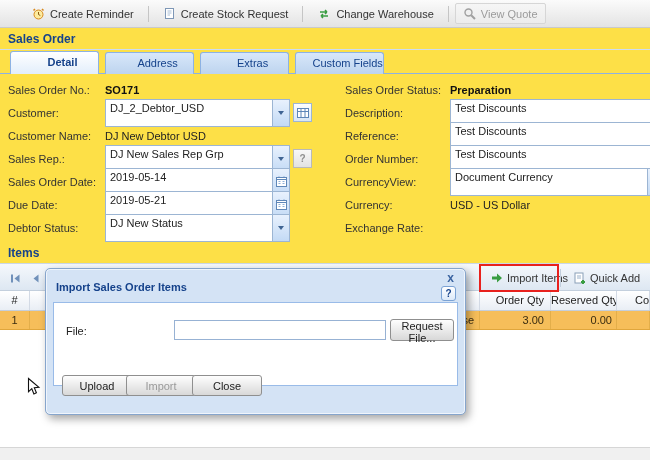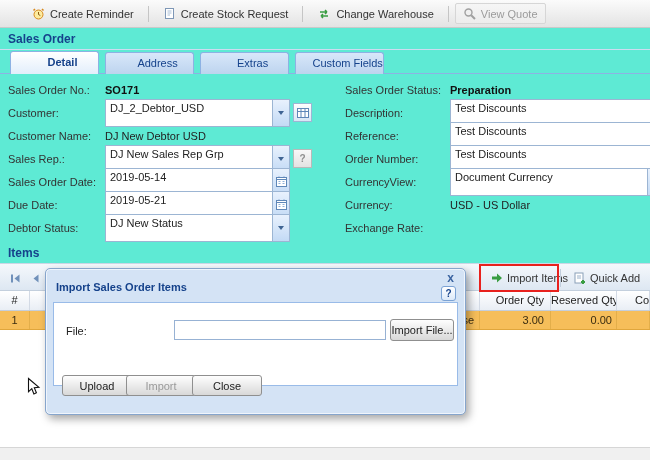--- a/index.html
+++ b/index.html
@@ -1,18 +1,18 @@
 <!DOCTYPE html>
 <html><head>
 <meta charset="utf-8">
 <style>
   * { box-sizing: border-box; margin: 0; padding: 0; }
   html,body { width:650px; height:460px; }
   body { font-family:"Liberation Sans", sans-serif; font-size:11px; color:#333; }
-  .screen { position:relative; width:650px; height:460px; background:#5eead4; overflow:hidden; }
+  .screen { position:relative; width:650px; height:460px; background:#fde047; overflow:hidden; }
 
   
   .topbar { position:absolute; left:0; top:0; width:650px; height:28px;
     background:linear-gradient(#fbfbfb,#e3e3e3); border-bottom:1px solid #c9c9c9;
     display:flex; align-items:center; padding-left:24px; }
   .tbtn { display:inline-flex; align-items:center; gap:5px; border:1px solid transparent;
     background:transparent; padding:3px 7px; font:11px "Liberation Sans",sans-serif; color:#333; cursor:pointer; }
   .tbtn.disabled { color:#9b9b9b; border:1px solid #d6d6d6; border-radius:2px; background:linear-gradient(#f6f6f6,#ececec); cursor:default; }
   .tsep { width:1px; height:16px; background:#c5c5c5; margin:0 6px; }
 
@@ -316,21 +316,21 @@
 
   <div class="red-box"></div>
 
   <div class="dialog">
     <div class="dlg-title">Import Sales Order Items</div>
     <button class="dlg-close">x</button>
     <button class="dlg-help">?</button>
     <div class="dlg-body">
       <span class="dlg-file-label">File:</span>
       <input class="dlg-input" value="" style="">
-      <button class="btn dlg-selectfile">Import File...</button>
+      <button class="btn dlg-selectfile">Request File...</button>
     </div>
     <button class="btn dlg-foot-btn b-upload">Upload</button>
     <button class="btn disabled dlg-foot-btn b-import">Import</button>
     <button class="btn dlg-foot-btn b-close">Close</button>
   </div>
 
   <div class="cursor">
     <svg width="14" height="20" viewBox="0 0 14 20">
         <path d="M1.5 1.5v13.2l3.3-3 2.1 5.2 2.5-1.1-2.1-5 4.6-.4z" fill="#fff" stroke="#111" stroke-width="1.1"></path>
       </svg>

